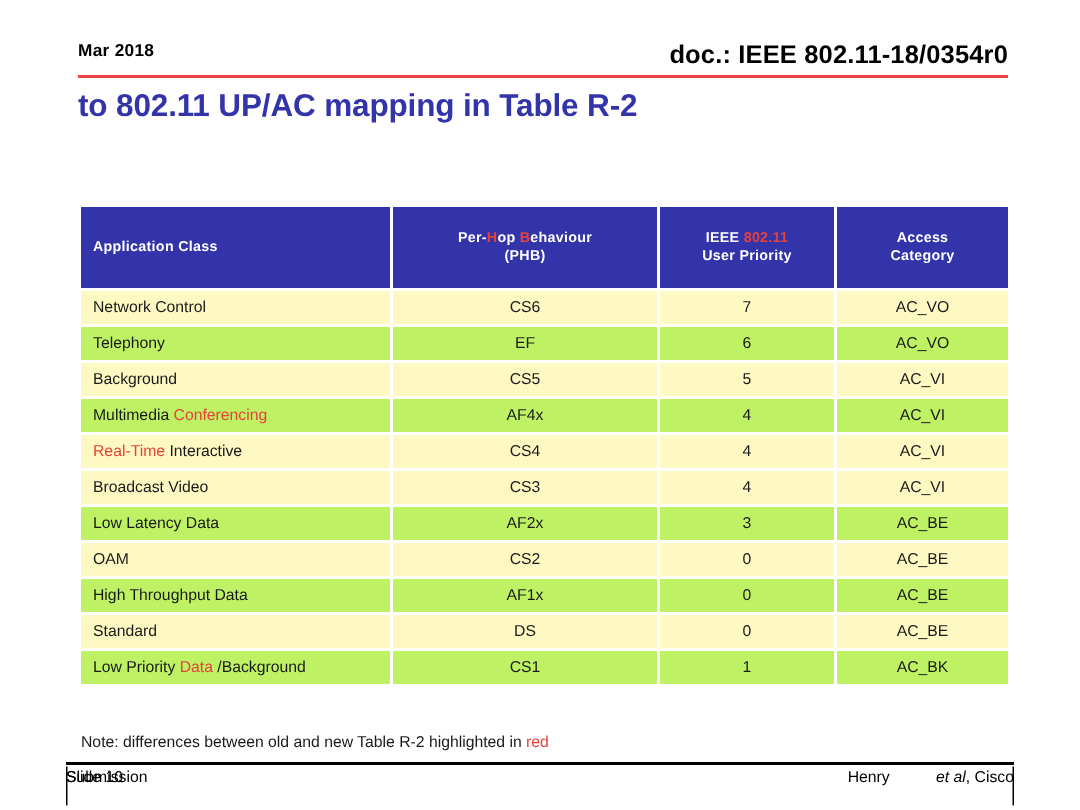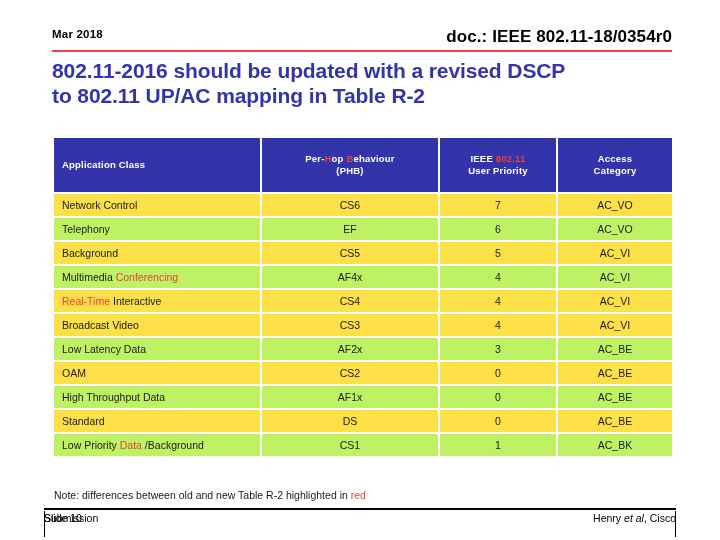--- a/index.html
+++ b/index.html
@@ -86,21 +86,21 @@
     letter-spacing: 0.2px;
   }
   th.c-app   { text-align: left;   padding-left: 8px; }
   th.c-phb, th.c-up, th.c-ac { text-align: center; }
 
   .tbl tbody td {
     height: 22px;
     font-size: 10.5px;
     color: #1a1a1a;
   }
-  tbody tr.odd  td { background: #fde047; }
+  tbody tr.odd  td { background: #fef9c3; }
   tbody tr.even td { background: #bef264; }
   td.c-app { text-align: left;  padding-left: 8px; }
   td.c-phb, td.c-up, td.c-ac { text-align: center; }
 
   .red { color: #E8413A; }
 
   
   .note {
     position: absolute;
     left: 54px;
@@ -132,21 +132,21 @@
   }
   .footer .f-mid {
     position: absolute;
     left: 0; right: 0; top: 1px;
     text-align: left;
   }
   .footer .f-right {
     position: absolute;
     right: 0; top: 1px;
   }
-  .footer .f-right i { font-style: italic; }
+  .footer .f-right i { font-style: italic; margin-left: 28px; }
   .footer-tick-l {
     position: absolute;
     left: 44px;
     top: 511px;
     width: 0;
     height: 26px;
     border-left: 1px solid #000000;
   }
   .footer-tick-r {
     position: absolute;
@@ -161,21 +161,20 @@
 <body>
 
 <div class="slide">
 
   <div class="doc-header">
     <div class="date">Mar 2018</div>
     <div class="docref">doc.: IEEE 802.11-18/0354r0</div>
   </div>
 
   <div class="slide-title">
-    <div>802.11-2016 should be updated with a revised DSCP</div>
     <div>to 802.11 UP/AC mapping in Table R-2</div>
   </div>
 
   <table class="tbl">
     <colgroup>
       <col style="width:206px">
       <col style="width:176px">
       <col style="width:116px">
       <col style="width:114px">
     </colgroup>

